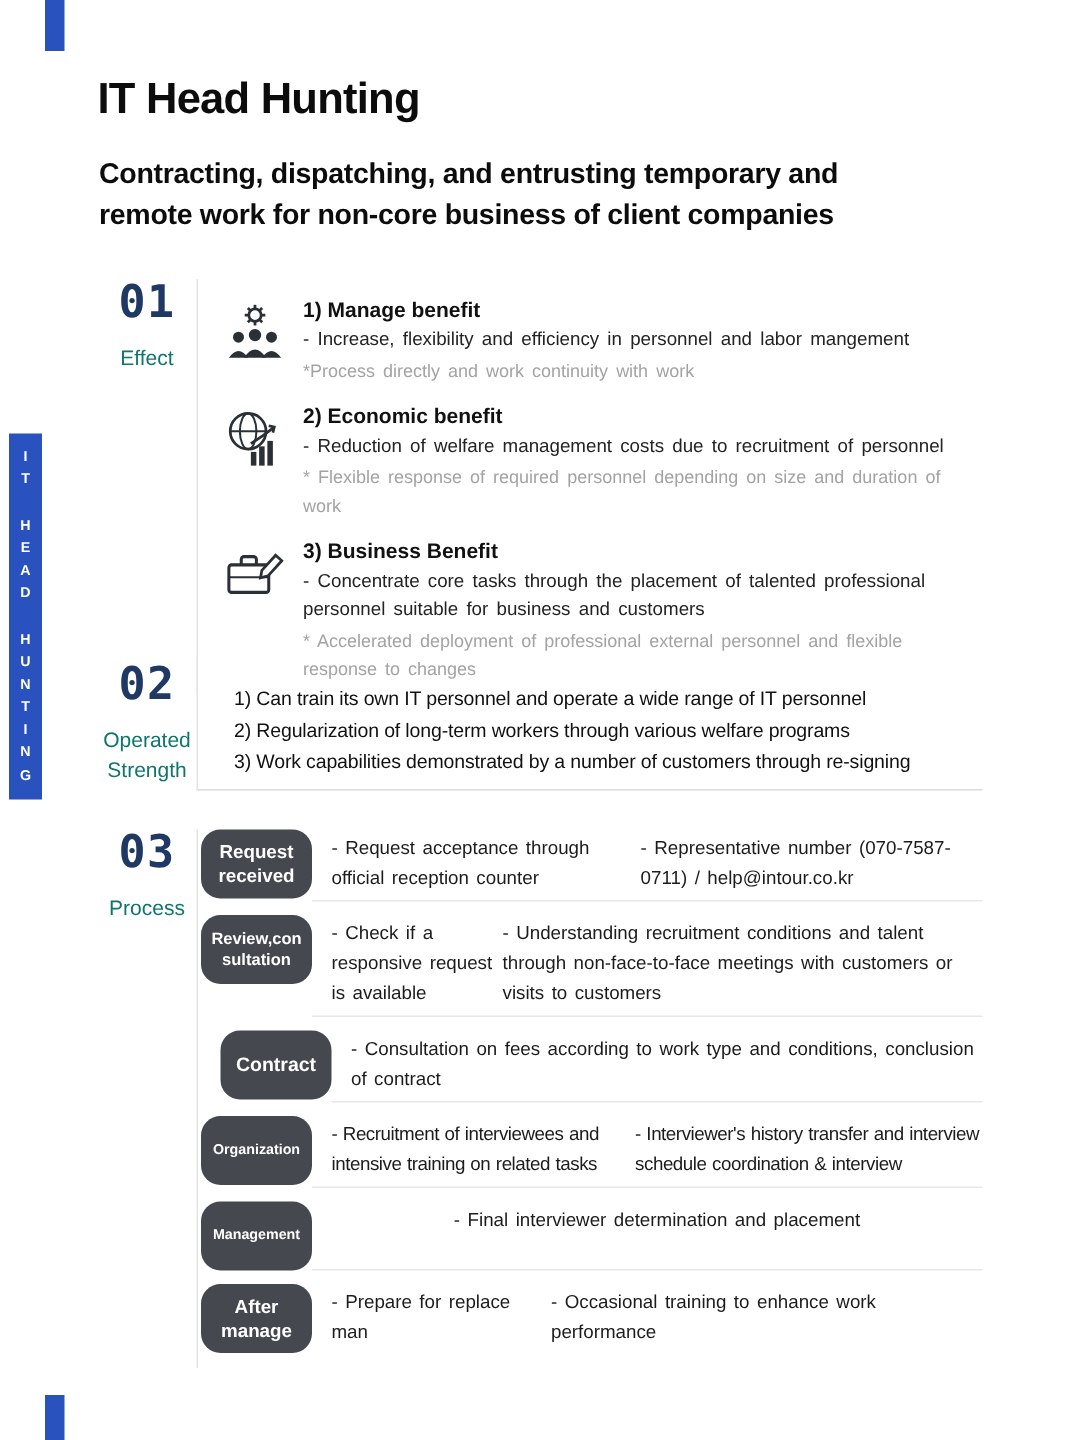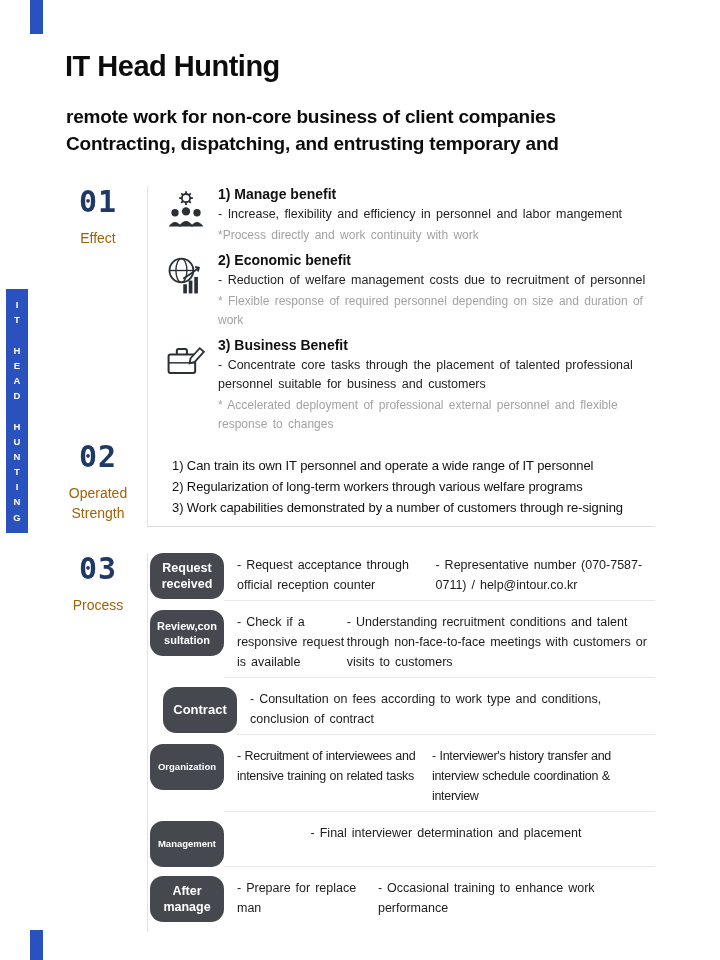--- a/index.html
+++ b/index.html
@@ -32,34 +32,34 @@
   .title {
     position:absolute; left:65px; top:50px;
     font-size:29px; font-weight:800; letter-spacing:-0.5px; color:#0c0c0c;
   }
   .subtitle {
     position:absolute; left:66px; top:104px;
     font-size:19px; font-weight:700; line-height:1.4;
     letter-spacing:-0.2px; color:#0c0c0c;
   }
 
-  .section { position:absolute; left:65px; width:590px; display:flex;gap:16px; }
+  .section { position:absolute; left:65px; width:590px; display:flex; }
   .sec-label { width:66px; flex-shrink:0; text-align:center; }
   .sec-number {
     font-family:"DejaVu Sans Mono", monospace;
     font-size:30px; font-weight:700; letter-spacing:1px;
     color:var(--number-navy,#1f3864); line-height:1.05;
   }
-  .sec-name { margin-top:10px; font-size:14px; font-weight:500; color:#a16207; line-height:1.45; }
+  .sec-name { margin-top:10px; font-size:14px; font-weight:500; color:#0f766e; line-height:1.45; }
   .sec-content { flex:1; border-left:1px solid #e3e3e3; }
 
   
   .sec-effect { top:186px; }
   .effect-content { padding-left:12px; }
-  .effect-row { display:flex; margin-bottom:7px; }
+  .effect-row { display:flex; margin-bottom:7px;margin-top:12px; }
   .effect-icon { width:58px; flex-shrink:0; padding-left:4px; padding-top:2px; }
   .effect-text { flex:1; }
   .effect-heading { font-size:14px; font-weight:700; color:#111; margin-bottom:3px; }
   .effect-line { font-size:12.5px; color:#232323; line-height:1.55; word-spacing:2px; }
   .effect-note { font-size:12px; color:#a3a3a3; line-height:1.55; word-spacing:2px; margin-top:2px; }
 
   
   .sec-strength { top:437px;align-items:center; }
   .strength-content { padding:18px 0 8px 24px; border-bottom:1px solid #dcdcdc; }
   .strength-line { font-size:13px; color:#111; line-height:1.62; letter-spacing:-0.1px; font-weight:500; }
@@ -106,22 +106,22 @@
 H
 U
 N
 T
 I
 N
 G</div>
 
   <h1 class="title">IT Head Hunting</h1>
   <div class="subtitle">
+    <div>Contracting, dispatching, and entrusting temporary and</div>
     <div>remote work for non-core business of client companies</div>
-    <div>Contracting, dispatching, and entrusting temporary and</div>
   </div>
 
   <section class="section sec-effect">
     <div class="sec-label">
       <div class="sec-number">01</div>
       <div class="sec-name">Effect</div>
     </div>
     <div class="sec-content effect-content">
 
       <div class="effect-row">

